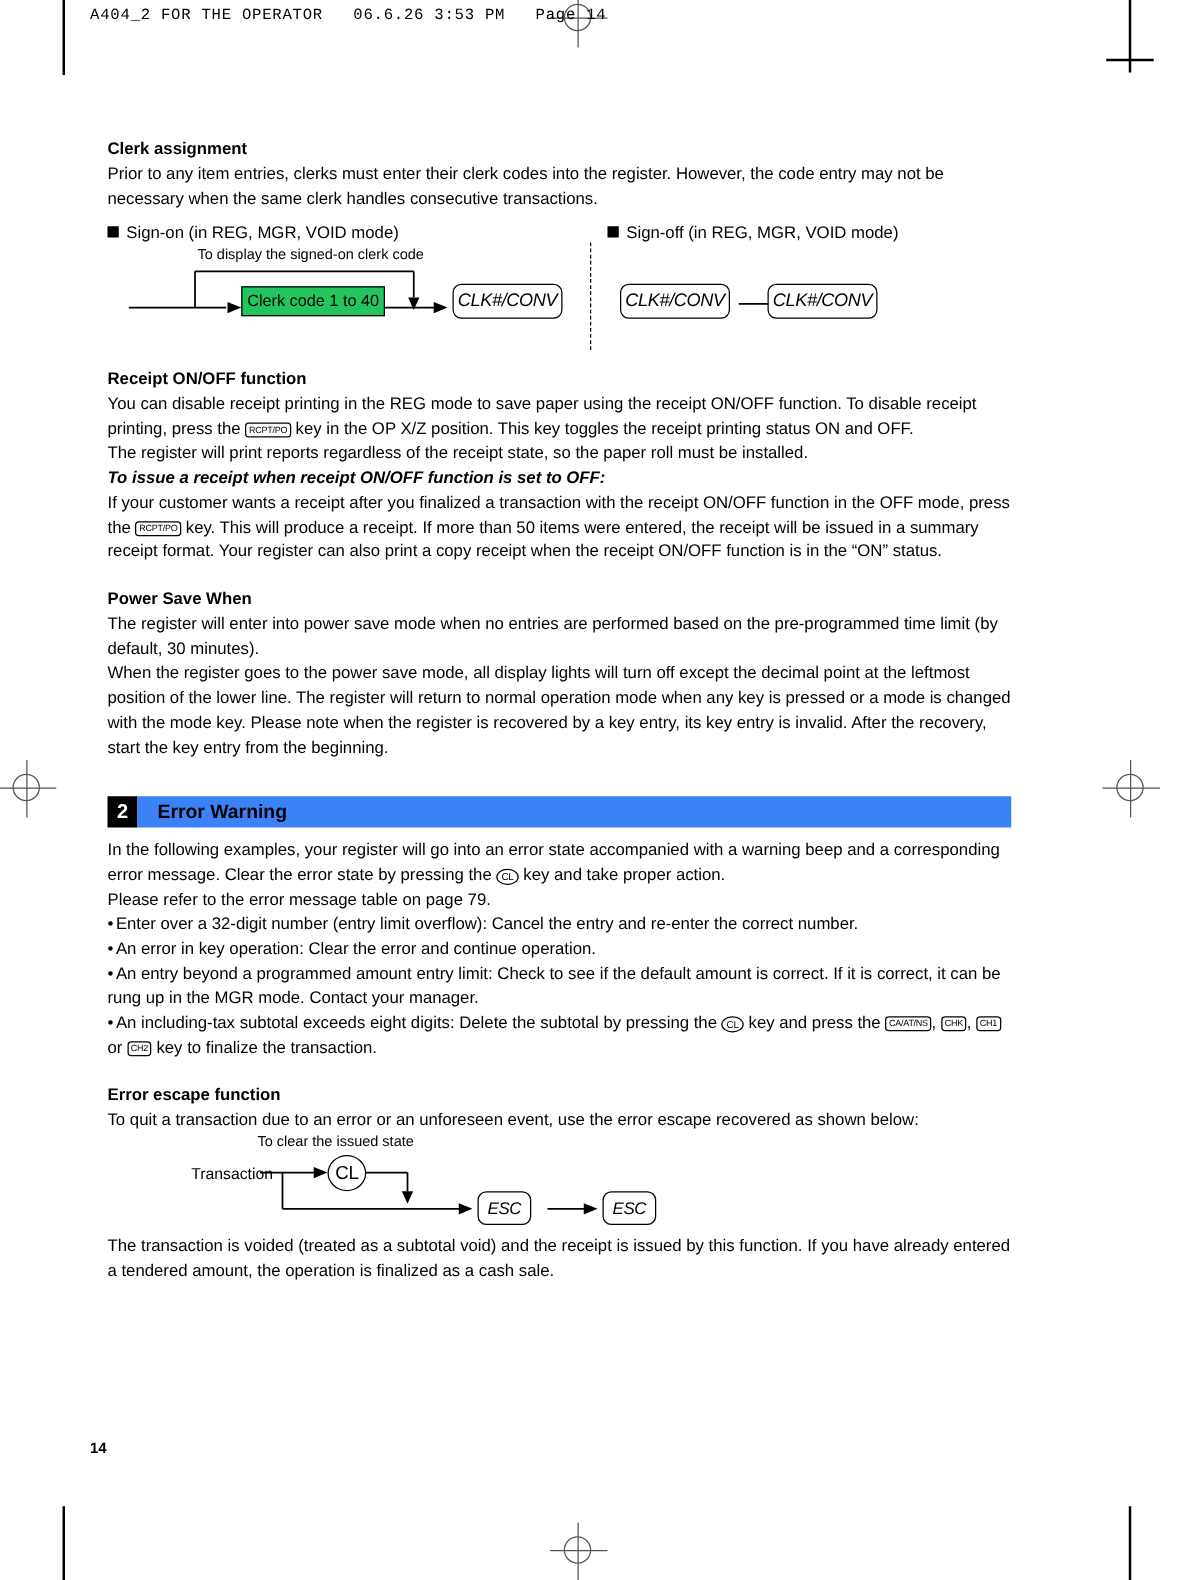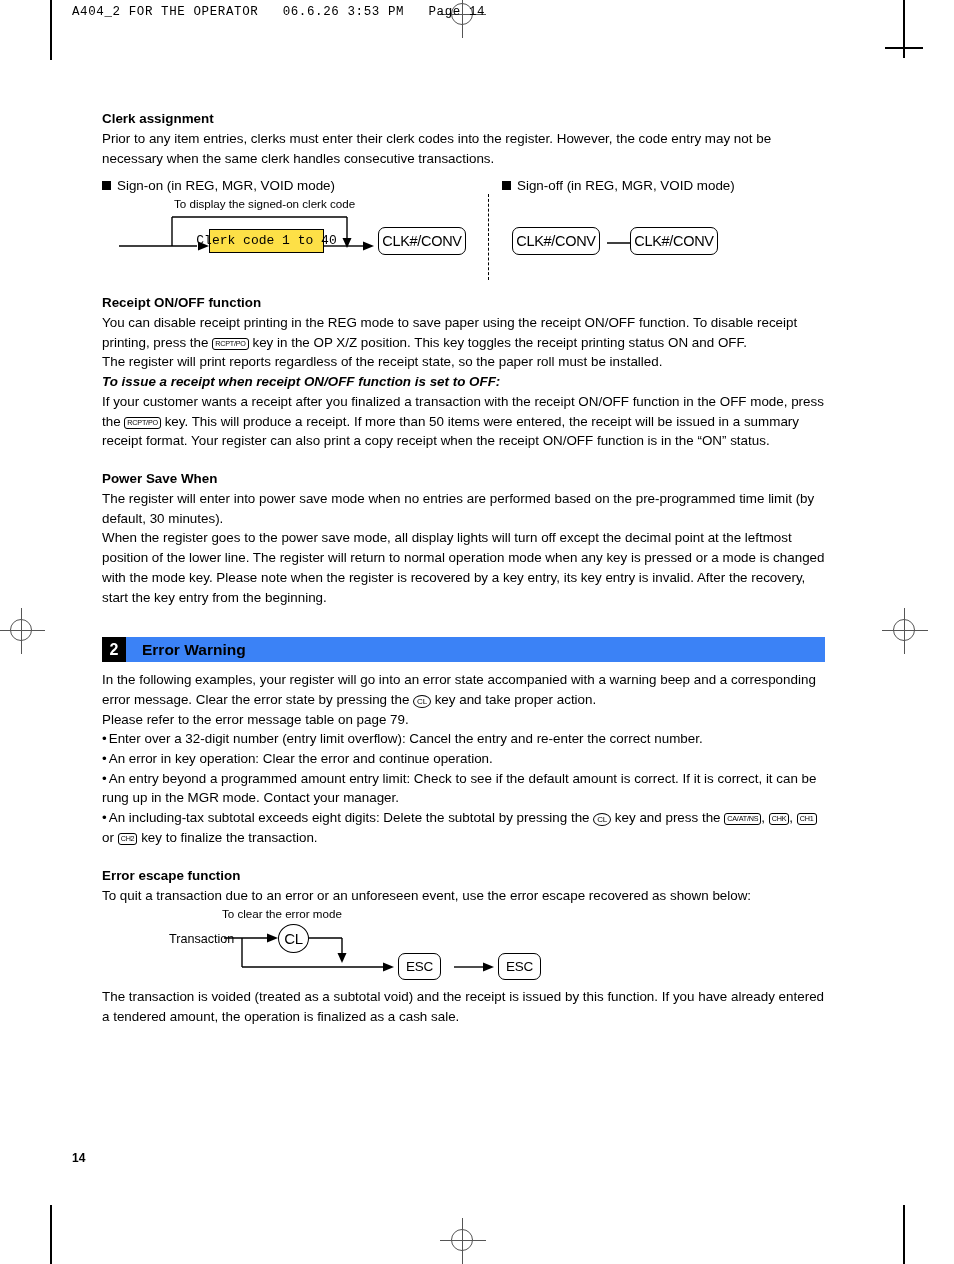--- a/index.html
+++ b/index.html
@@ -50,21 +50,21 @@
     top: 5px;
     font-family: "Liberation Mono", monospace;
     font-size: 12.5px;
     letter-spacing: 0.6px;
     white-space: pre;
   }
 
   
   .page {
     position: absolute;
-    left: 102px;
+    left: 86px;
     top: 110px;
     width: 723px;
   }
 
   h3.sub {
     font-size: 13.4px;
     font-weight: bold;
     margin: 0 0 1px 0;
     line-height: 1.35;
   }
@@ -139,36 +139,36 @@
   }
 
   .box-rect {
     position: absolute;
     border: 1px solid #000;
     box-sizing: border-box;
     font-size: 13px;
     display: flex;
     align-items: center;
     justify-content: center;
-    background: #fde047;
+    background: #22c55e;
     white-space: nowrap;
-    font-family: Liberation Mono, monospace;
   }
   .box-key {
     position: absolute;
     border: 1px solid #000;
     border-radius: 7px;
     box-sizing: border-box;
     font-size: 14.5px;
     display: flex;
     align-items: center;
     justify-content: center;
     background: #fff;
     white-space: nowrap;
     letter-spacing: -0.3px;
+    font-style: italic;
   }
   .circle-key {
     position: absolute;
     border: 1.4px solid #000;
     border-radius: 50%;
     box-sizing: border-box;
     font-size: 15px;
     display: flex;
     align-items: center;
     justify-content: center;
@@ -363,21 +363,21 @@
   <p class="bullet-line">
     <span class="dot">•</span><span>An including-tax subtotal exceeds eight digits: Delete the subtotal by pressing the </span><span class="key-round">CL</span><span> key and press the </span><span class="key-inline">CA/AT/NS</span><span>, </span><span class="key-inline">CHK</span><span>, </span><span class="key-inline">CH1</span><span> or </span><span class="key-inline">CH2</span><span> key to finalize the transaction.</span>
   </p>
 
   <div class="gap-md"></div>
 
   <h3 class="sub">Error escape function</h3>
   <p class="body">To quit a transaction due to an error or an unforeseen event, use the error escape recovered as shown below:</p>
 
   <div class="diagram" style="height:82px;">
-    <div class="note" style="left:120px; top:2px;">To clear the error mode</div>
+    <div class="note" style="left:120px; top:2px;">To clear the issued state</div>
     <div class="note" style="left:47px; top:27px; font-size:12.6px;margin-left:20px;">Transaction</div>
 
     <svg width="420" height="82" style="position:absolute; left:0; top:0;">
 
       <line x1="122" y1="33" x2="166" y2="33" stroke="#000" stroke-width="1.4"></line>
       <polygon points="165,28.5 176,33 165,37.5" fill="#000"></polygon>
 
       <line x1="206" y1="33" x2="240" y2="33" stroke="#000" stroke-width="1.4"></line>
       <line x1="240" y1="33" x2="240" y2="48" stroke="#000" stroke-width="1.4"></line>
       <polygon points="235.5,48 244.5,48 240,58" fill="#000"></polygon>

